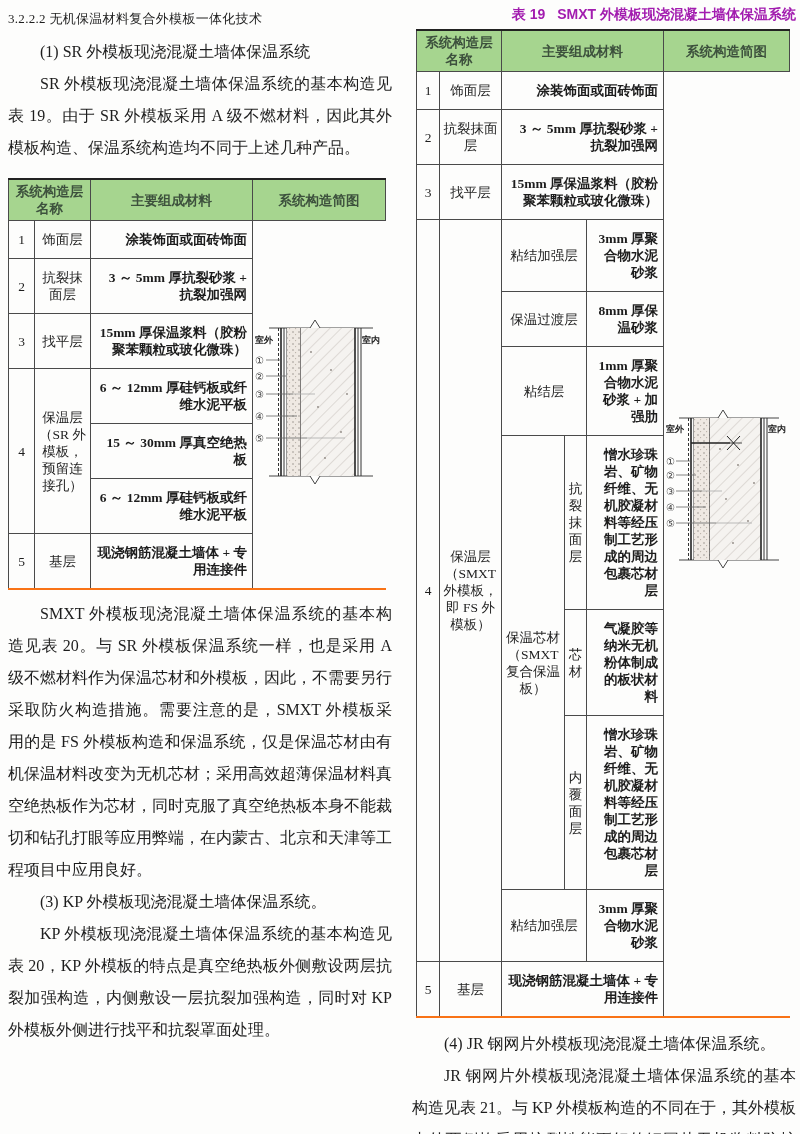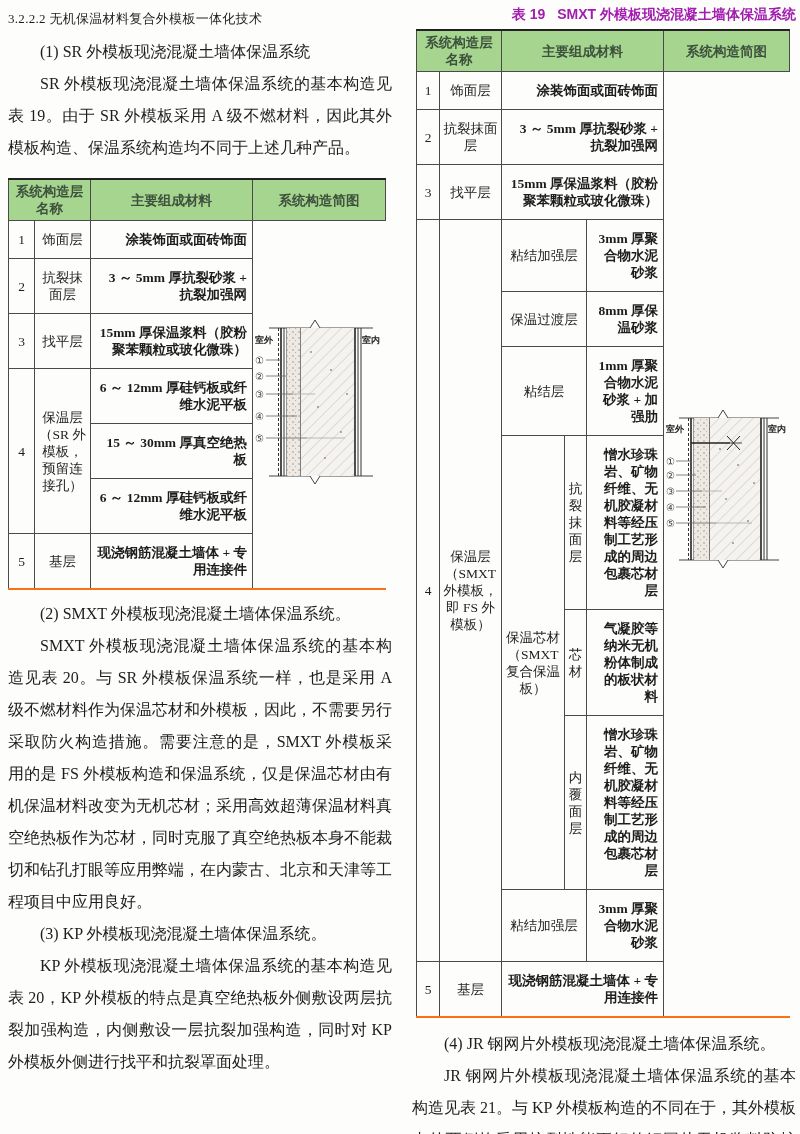--- a/index.html
+++ b/index.html
@@ -155,21 +155,20 @@
           </tr>
           <tr class="h42">
             <td>5</td>
             <td>基层</td>
             <td class="mat">现浇钢筋混凝土墙体 + 专用连接件</td>
           </tr>
         </tbody>
       </table>
     </div>
 
-    <p class="body indent">(2) SMXT 外模板现浇混凝土墙体保温系统。</p>
     <p class="body indent">SMXT 外模板现浇混凝土墙体保温系统的基本构造见表 20。与 SR 外模板保温系统一样，也是采用 A 级不燃材料作为保温芯材和外模板，因此，不需要另行采取防火构造措施。需要注意的是，SMXT 外模板采用的是 FS 外模板构造和保温系统，仅是保温芯材由有机保温材料改变为无机芯材；采用高效超薄保温材料真空绝热板作为芯材，同时克服了真空绝热板本身不能裁切和钻孔打眼等应用弊端，在内蒙古、北京和天津等工程项目中应用良好。</p>
     <p class="body indent">(3) KP 外模板现浇混凝土墙体保温系统。</p>
     <p class="body indent">KP 外模板现浇混凝土墙体保温系统的基本构造见表 20，KP 外模板的特点是真空绝热板外侧敷设两层抗裂加强构造，内侧敷设一层抗裂加强构造，同时对 KP 外模板外侧进行找平和抗裂罩面处理。</p>
   </div>
 
   <div class="col">
 
     <div class="tblock tblock19">
       <div class="ttitle">
         <span class="tl">表 19</span><span>SMXT 外模板现浇混凝土墙体保温系统</span>

